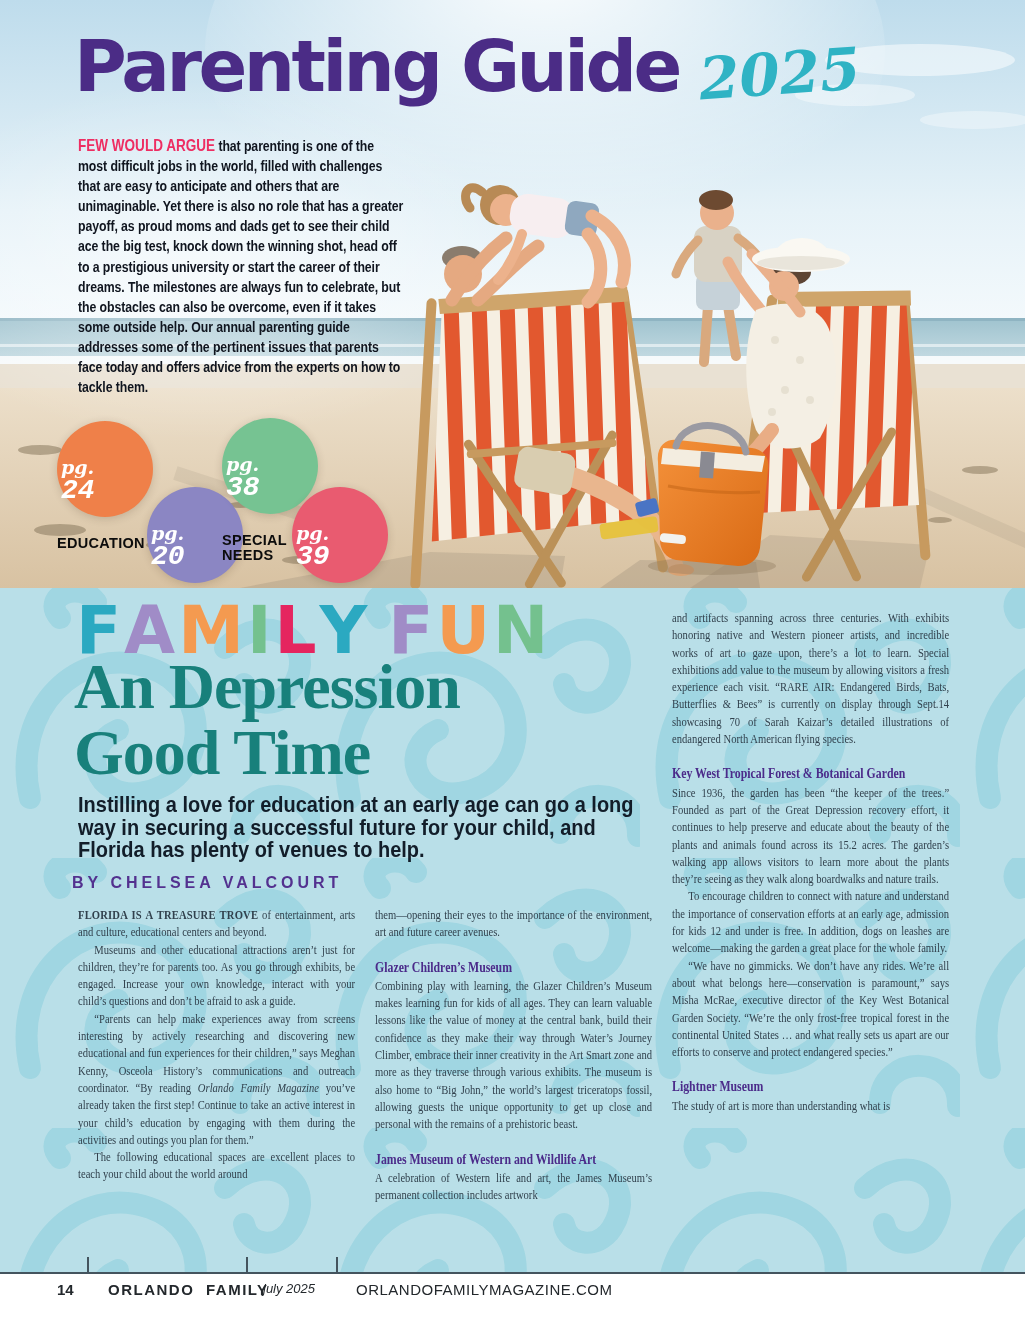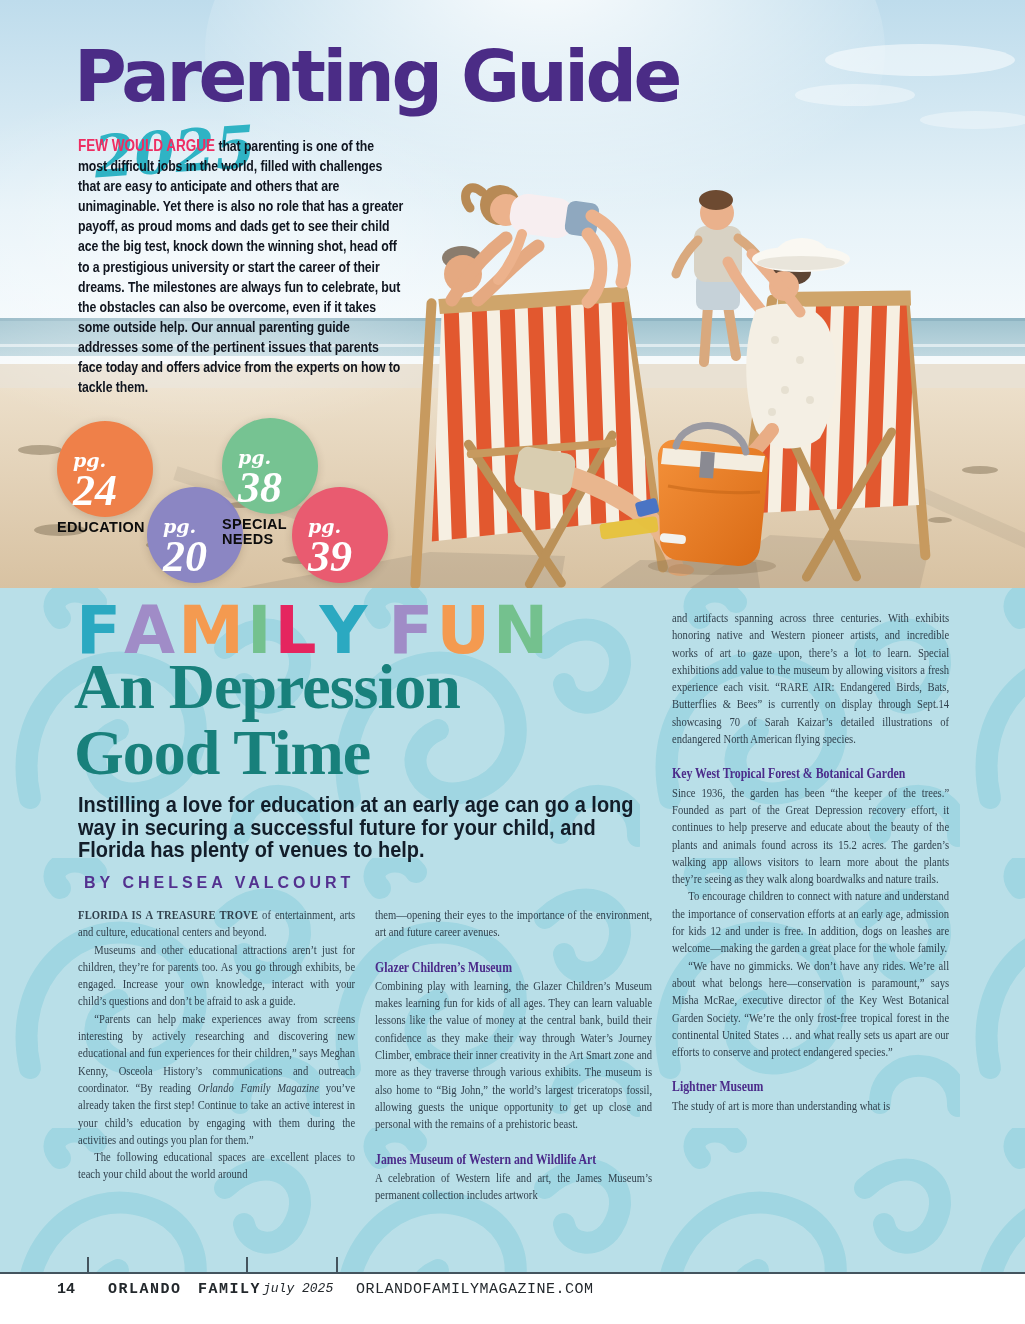--- a/index.html
+++ b/index.html
@@ -1,70 +1,70 @@
 <!DOCTYPE html>
 <html lang="en"><head>
 <meta charset="utf-8">
 <style>
   html,body{margin:0;padding:0;background:#e8e8e8;}
   .page{position:relative;width:1025px;height:1324px;margin:0 auto;background:#fff;overflow:hidden;
         font-family:"Liberation Sans",sans-serif;}
   
   .hero{position:absolute;left:0;top:0;width:1025px;height:588px;overflow:hidden;}
   .hero svg{position:absolute;left:0;top:0;}
-  .hero-title{position:absolute;left:74px;top:34px;display:flex;align-items:flex-start;white-space:nowrap;flex-direction:column;}
+  .hero-title{position:absolute;left:74px;top:24px;display:flex;align-items:flex-end;white-space:nowrap;}
   .hero-title .t1{font-family:"DejaVu Sans",sans-serif;font-weight:bold;font-size:72px;
                   letter-spacing:-3.5px;color:#4b2c86;}
   .hero-title .t2{font-family:"DejaVu Serif",serif;font-style:italic;font-weight:bold;font-size:58px;
                   color:#2fb3c4;margin-left:20px;transform:rotate(-4deg);}
   .intro{position:absolute;left:78px;top:134px;width:400px;margin:0;
          transform:scaleX(0.82);transform-origin:left top;
          font-weight:bold;font-size:15px;line-height:1.34;color:#10151f;letter-spacing:-0.1px;}
   .intro .lead{color:#ee2d62;font-size:16.5px;letter-spacing:0;}
   
   .badge{position:absolute;width:150px;}
   .badge .circle{width:96px;height:96px;border-radius:50%;display:flex;align-items:baseline;
                  justify-content:center;padding-top:22px;box-sizing:border-box;
                  box-shadow:0 2px 8px rgba(60,40,20,.18);flex-direction:column;}
   .badge .pg{font-family:"DejaVu Serif",serif;font-style:italic;font-weight:bold;color:#fff;font-size:19px;}
-  .badge .num{font-family:Liberation Serif, serif;font-style:italic;font-weight:bold;color:#fff;font-size:44px;
-              line-height:.9;margin-left:16px;}
-  .badge .blabel{margin-top:3px;font-weight:800;font-size:14.5px;line-height:1.05;color:#0c0c0c;
+  .badge .num{font-family:Liberation Mono, monospace;font-style:italic;font-weight:bold;color:#fff;font-size:28px;
+              line-height:.9;margin-left:4px;}
+  .badge .blabel{margin-top:19px;font-weight:800;font-size:14.5px;line-height:1.05;color:#0c0c0c;
                  letter-spacing:.3px;white-space:pre-line;}
   .b1{left:57px;top:421px;} .b1 .circle{background:#ef8049;}
   .b2{left:147px;top:487px;} .b2 .circle{background:#8b86c3;}
   .b3{left:222px;top:418px;} .b3 .circle{background:#76c392;}
   .b4{left:292px;top:487px;} .b4 .circle{background:#e95b70;}
   
   .feature{position:absolute;left:0;top:588px;width:1025px;height:686px;background:#b9dfe8;overflow:hidden;}
   .feature .bg{position:absolute;left:0;top:0;}
   .kicker{position:absolute;left:76px;top:4px;font-family:"DejaVu Sans",sans-serif;font-weight:bold;
           font-size:66px;letter-spacing:3px;white-space:nowrap;}
   .kicker span{display:inline-block;}
   .headline{position:absolute;left:74px;top:66px;margin:0;font-family:"Liberation Serif",serif;
             font-weight:bold;font-size:64px;line-height:66px;letter-spacing:-1px;color:#18807b;}
   .dek{position:absolute;left:78px;top:206px;width:612px;margin:0;transform:scaleX(0.93);
        transform-origin:left top;font-weight:bold;font-size:21.5px;line-height:22.5px;color:#121d29;}
-  .byline{position:absolute;left:84px;top:286px;font-weight:bold;font-size:16px;letter-spacing:4px;
+  .byline{position:absolute;left:72px;top:286px;font-weight:bold;font-size:16px;letter-spacing:4px;
           color:#53318f;}
   .col{position:absolute;width:340px;transform:scaleX(0.815);transform-origin:left top;
        font-family:"Liberation Serif",serif;font-size:13px;line-height:17.3px;color:#31414d;
        text-align:justify;overflow:hidden;}
   .c1{left:78px;top:318px;height:362px;}
   .c2{left:375px;top:318px;height:362px;}
   .c3{left:672px;top:21px;height:658px;}
   .col p{margin:0;}
   .col p.ind{text-indent:20px;}
   .col .leadin{font-weight:bold;letter-spacing:.2px;}
   .col h4.subhead{margin:18px 0 1px 0;font-size:14.5px;color:#4b2b8a;font-family:"Liberation Serif",serif;}
   
   .frule{position:absolute;left:0;top:1272px;width:1025px;height:2px;background:#44545e;}
   .ftick{position:absolute;top:1257px;width:2px;height:16px;background:#44545e;}
   .ft1{left:87px;} .ft2{left:246px;} .ft3{left:336px;}
-  .fitem{position:absolute;top:1281px;font-family:Liberation Mono, monospace;color:#23282c;font-size:15px;
+  .fitem{position:absolute;top:1281px;font-family:Liberation Sans, sans-serif;color:#23282c;font-size:15px;
          white-space:nowrap;}
   .fnum{left:57px;font-weight:bold;}
   .fmag{left:108px;font-weight:bold;letter-spacing:1.5px;word-spacing:6px;}
   .fissue{left:263px;font-style:italic;font-size:13px;}
   .fsite{left:356px;letter-spacing:.5px;}
 </style>
 </head>
 <body>
 
 <div class="page">

